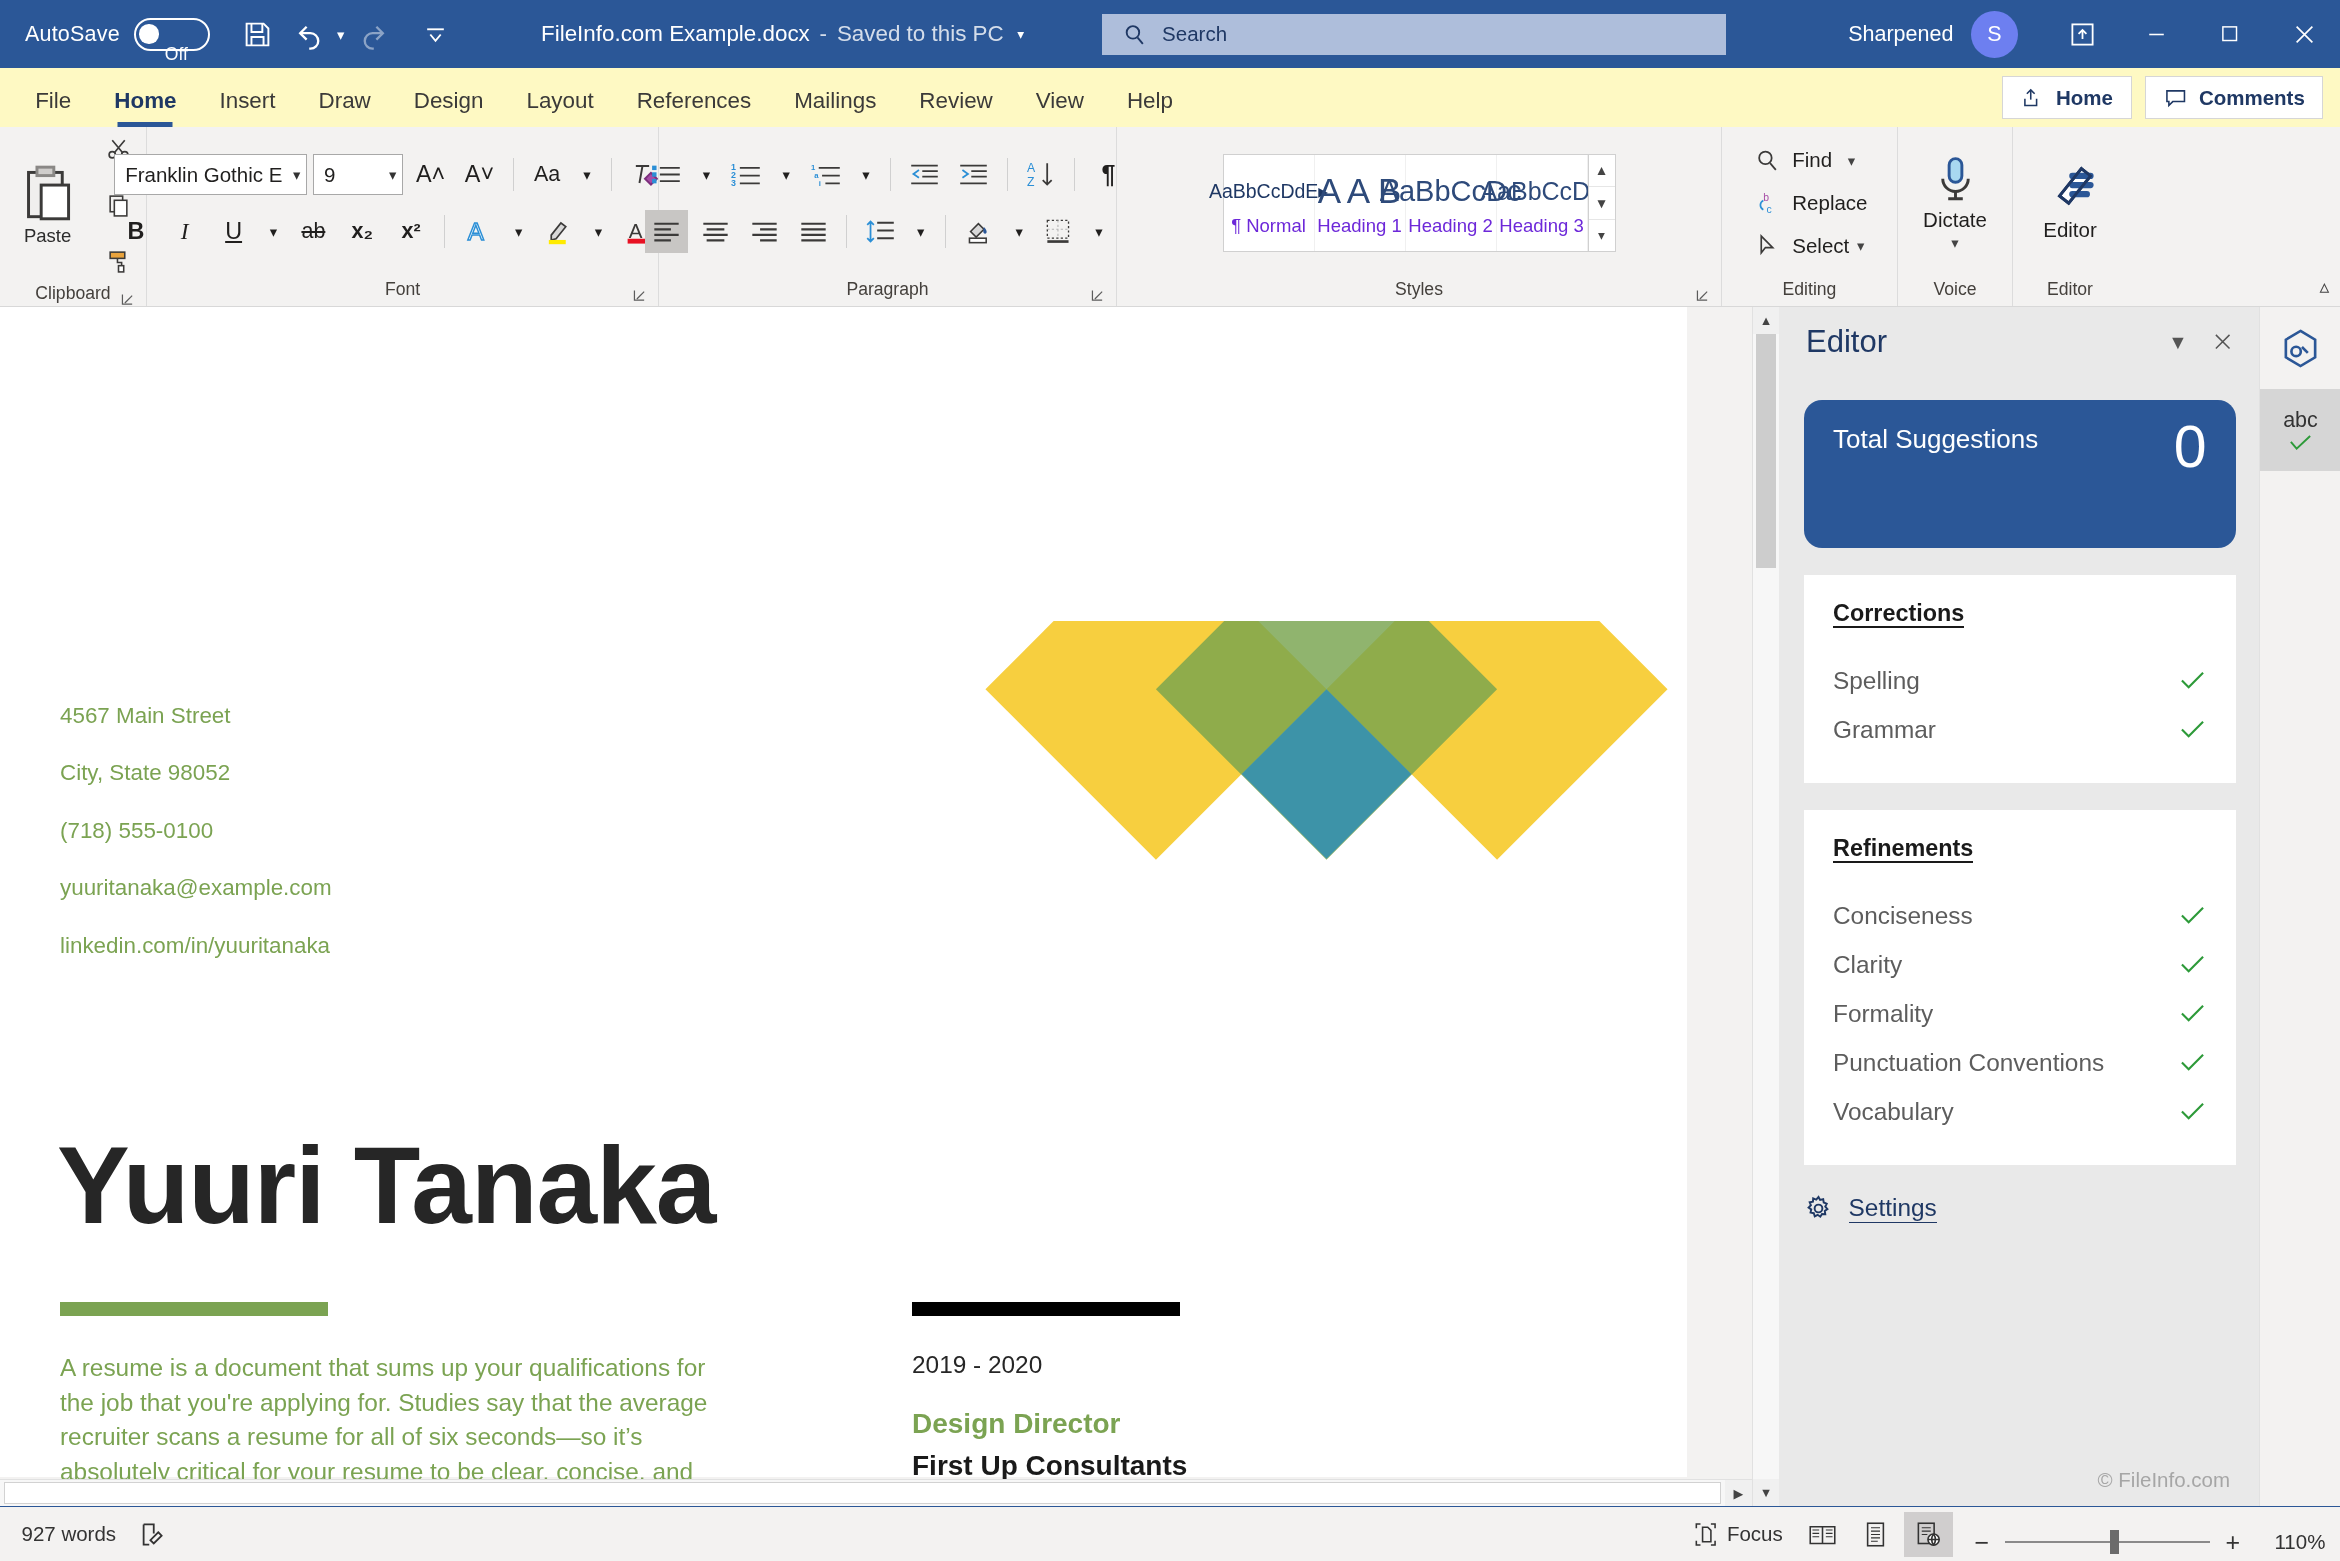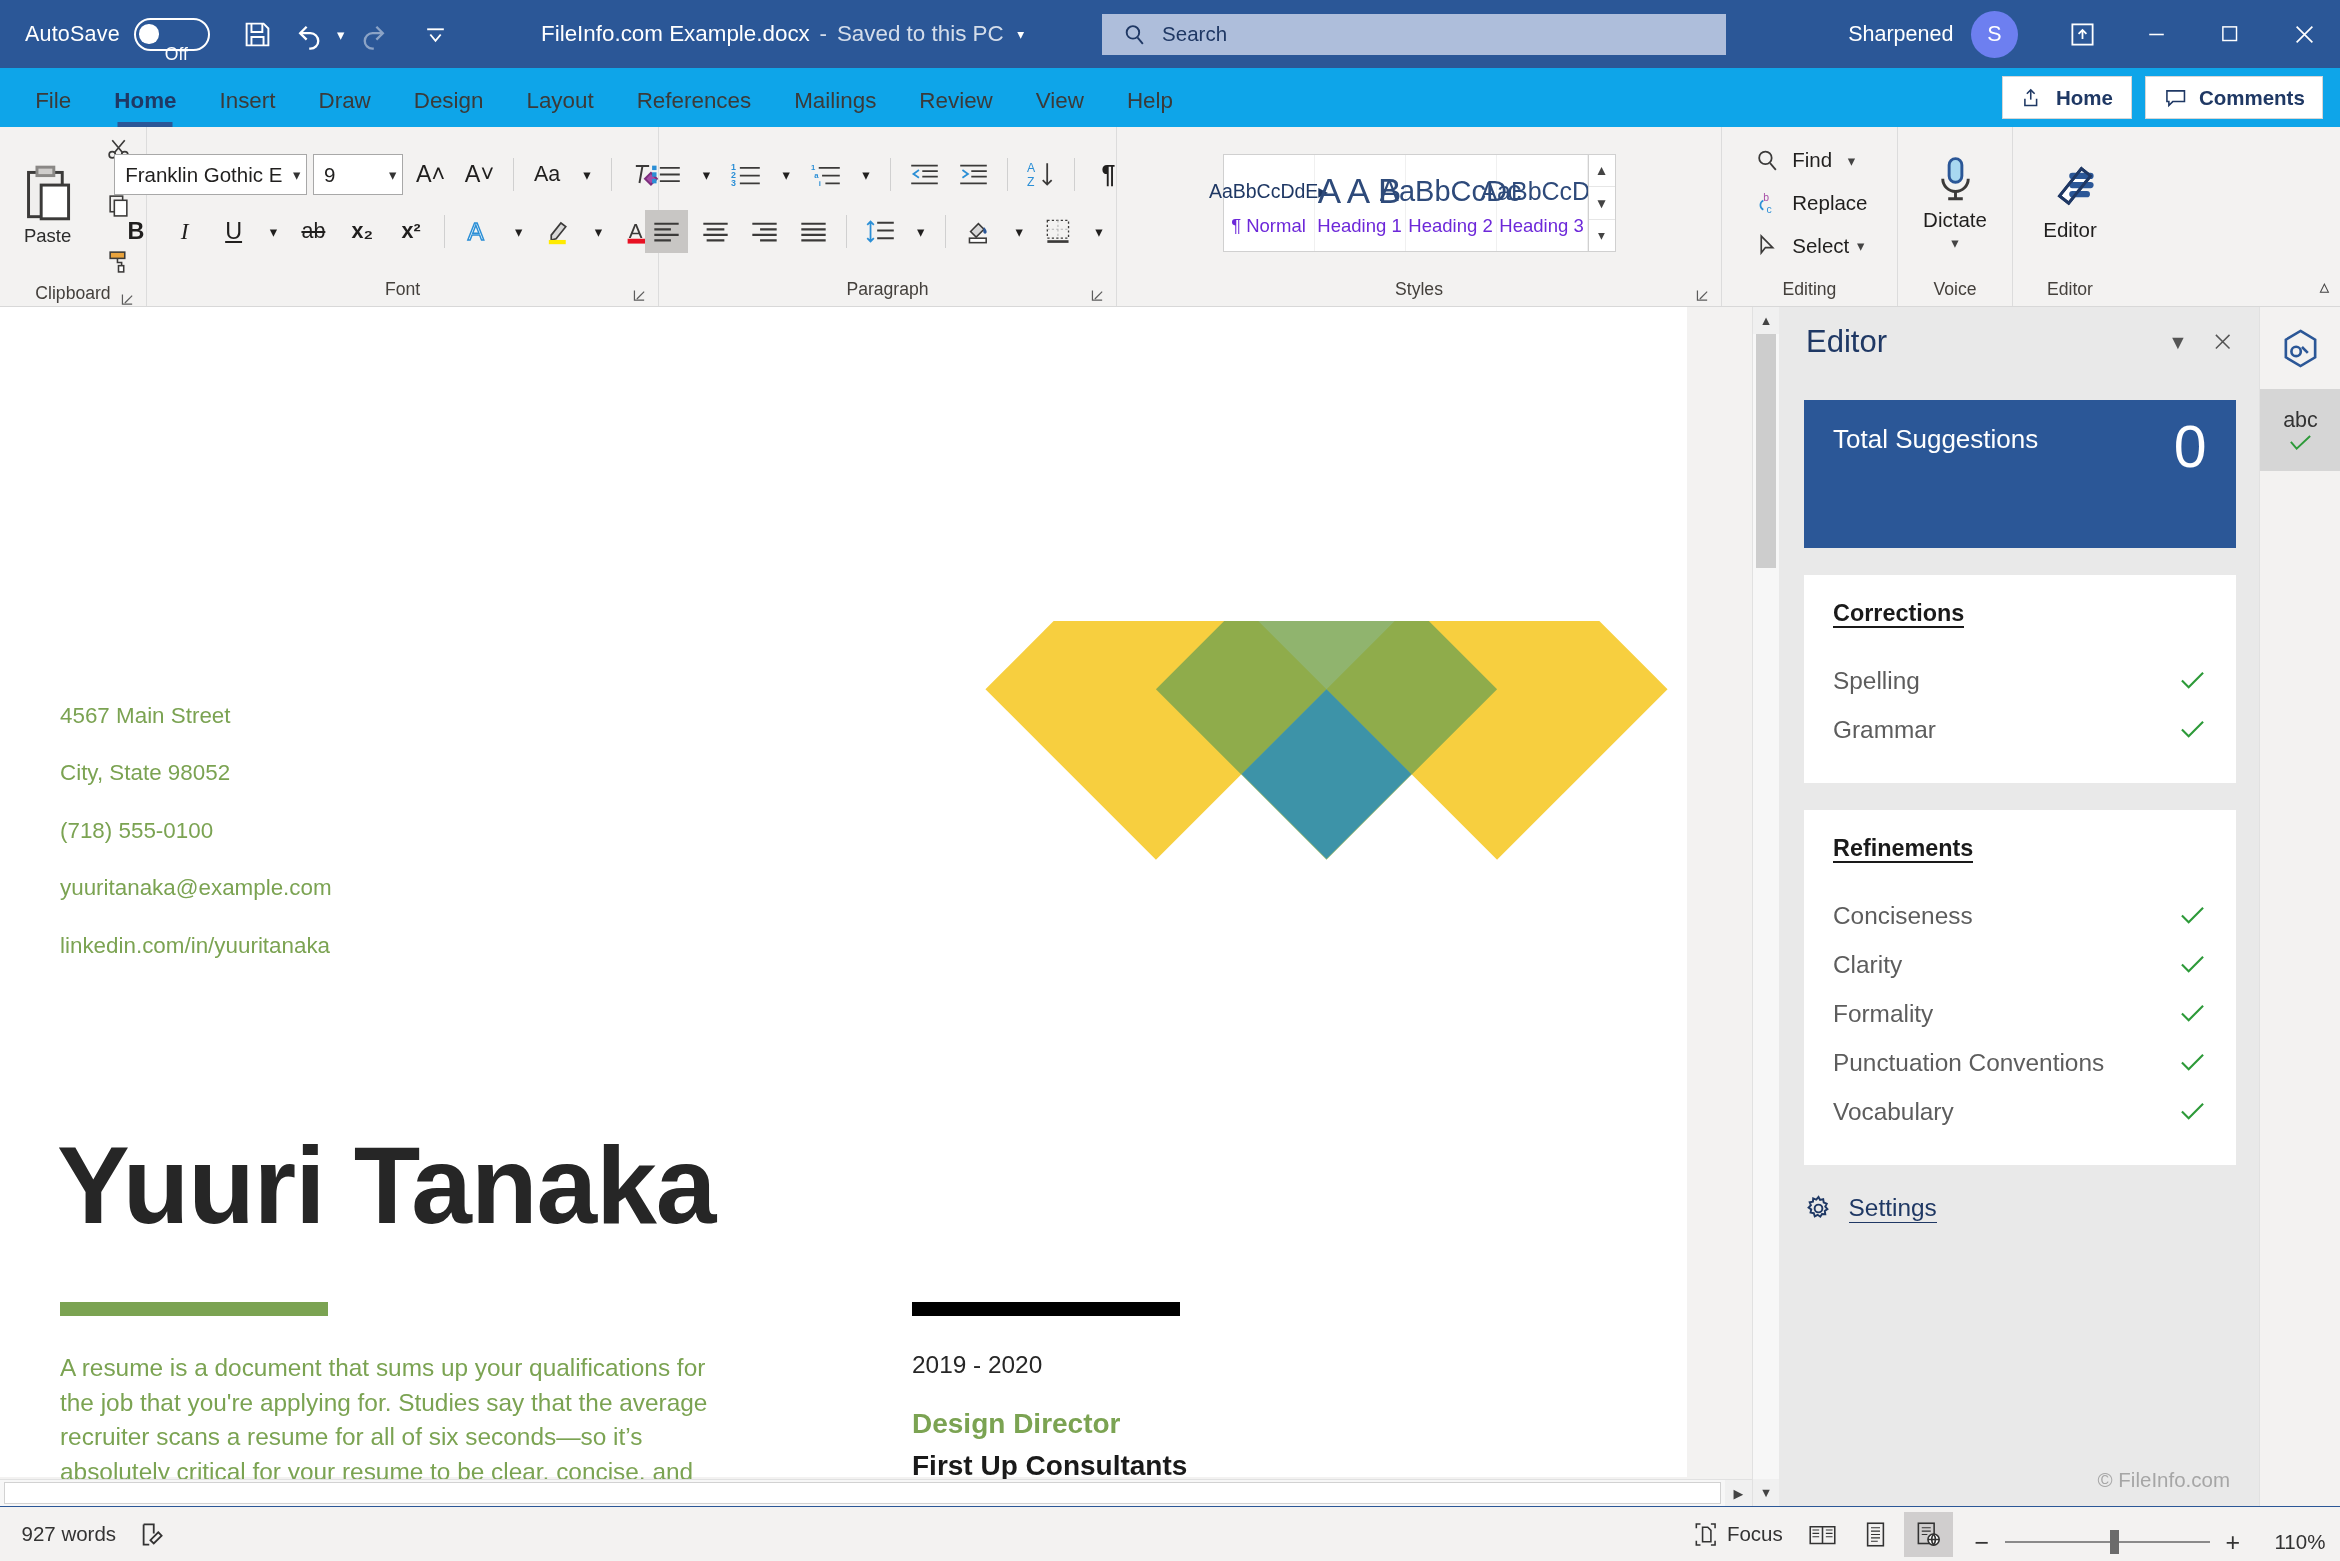--- a/index.html
+++ b/index.html
@@ -50,21 +50,21 @@
   .acct-name { font-size: 21.5px; color: #ffffff; margin-right: 17.6px; }
   .avatar {
     width: 47px; height: 47px; border-radius: 50%; background: #6d7ff0;
     display: flex; align-items: center; justify-content: center;
     font-size: 21.5px; color: #ffffff; margin-right: 27px;
   }
   .wbtn { width: 74px; height: 68px; display: flex; align-items: center; justify-content: center; color: #fff; }
 
   
   .ribbon-tabs {
-    height: 59px; background: #0ea5e9; display: flex; align-items: flex-end;
+    height: 59px; background: #fef9c3; display: flex; align-items: flex-end;
     position: relative; flex: 0 0 59px; border-bottom: none;
   }
   .rtab {
     font-size: 22.4px; color: #3b3a39; padding: 0 21.5px; height: 53px;
     display: flex; align-items: center; position: relative; white-space: nowrap;
   }
   .rtab:first-child { margin-left: 13.7px; }
   .rtab.active { color: #1f3864; font-weight: bold; }
   .rtab.active::after {
     content: ""; position: absolute; left: 50%; transform: translateX(-50%);
@@ -191,21 +191,21 @@
   
   .editorpane {
     width: 480px; background: #e9e9e9; position: relative; display: flex; flex-direction: column;
     padding: 0 0 0 0; flex: 0 0 480px;
   }
   .ep-head { display: flex; align-items: center; height: 70px; padding: 0 13.7px 0 27px; }
   .ep-title { font-size: 31px; color: #1f3864; flex: 1; }
   .ep-hbtn { width: 45px; height: 45px; display: flex; align-items: center; justify-content: center; color: #555; font-size: 19.5px;}
   .score-card {
     margin: 23.4px 23.4px 0 25px; background: #2b5797; height: 148px; position: relative;
-    display: flex; align-items: flex-start; padding: 23.4px 29px 0 29px; justify-content: space-between;
+    display: flex; align-items: flex-start; padding: 23.4px 29px 0 29px; justify-content: space-between; border-radius: 18px;
   }
   .score-label { font-size: 26px; color: #ffffff; }
   .score-num { font-size: 59px; color: #ffffff; line-height: .8; }
   .card { margin: 27px 23.4px 0 25px; background: #ffffff; padding: 25px 29px 29px 29px; }
   .card-title {
     font-size: 23.4px; color: #1a1a1a; font-weight: bold; margin-bottom: 29px;
   }
   .card-title span { border-bottom: 2px solid #1a1a1a; }
   .crow {
     display: flex; align-items: center; justify-content: space-between; height: 49px;

